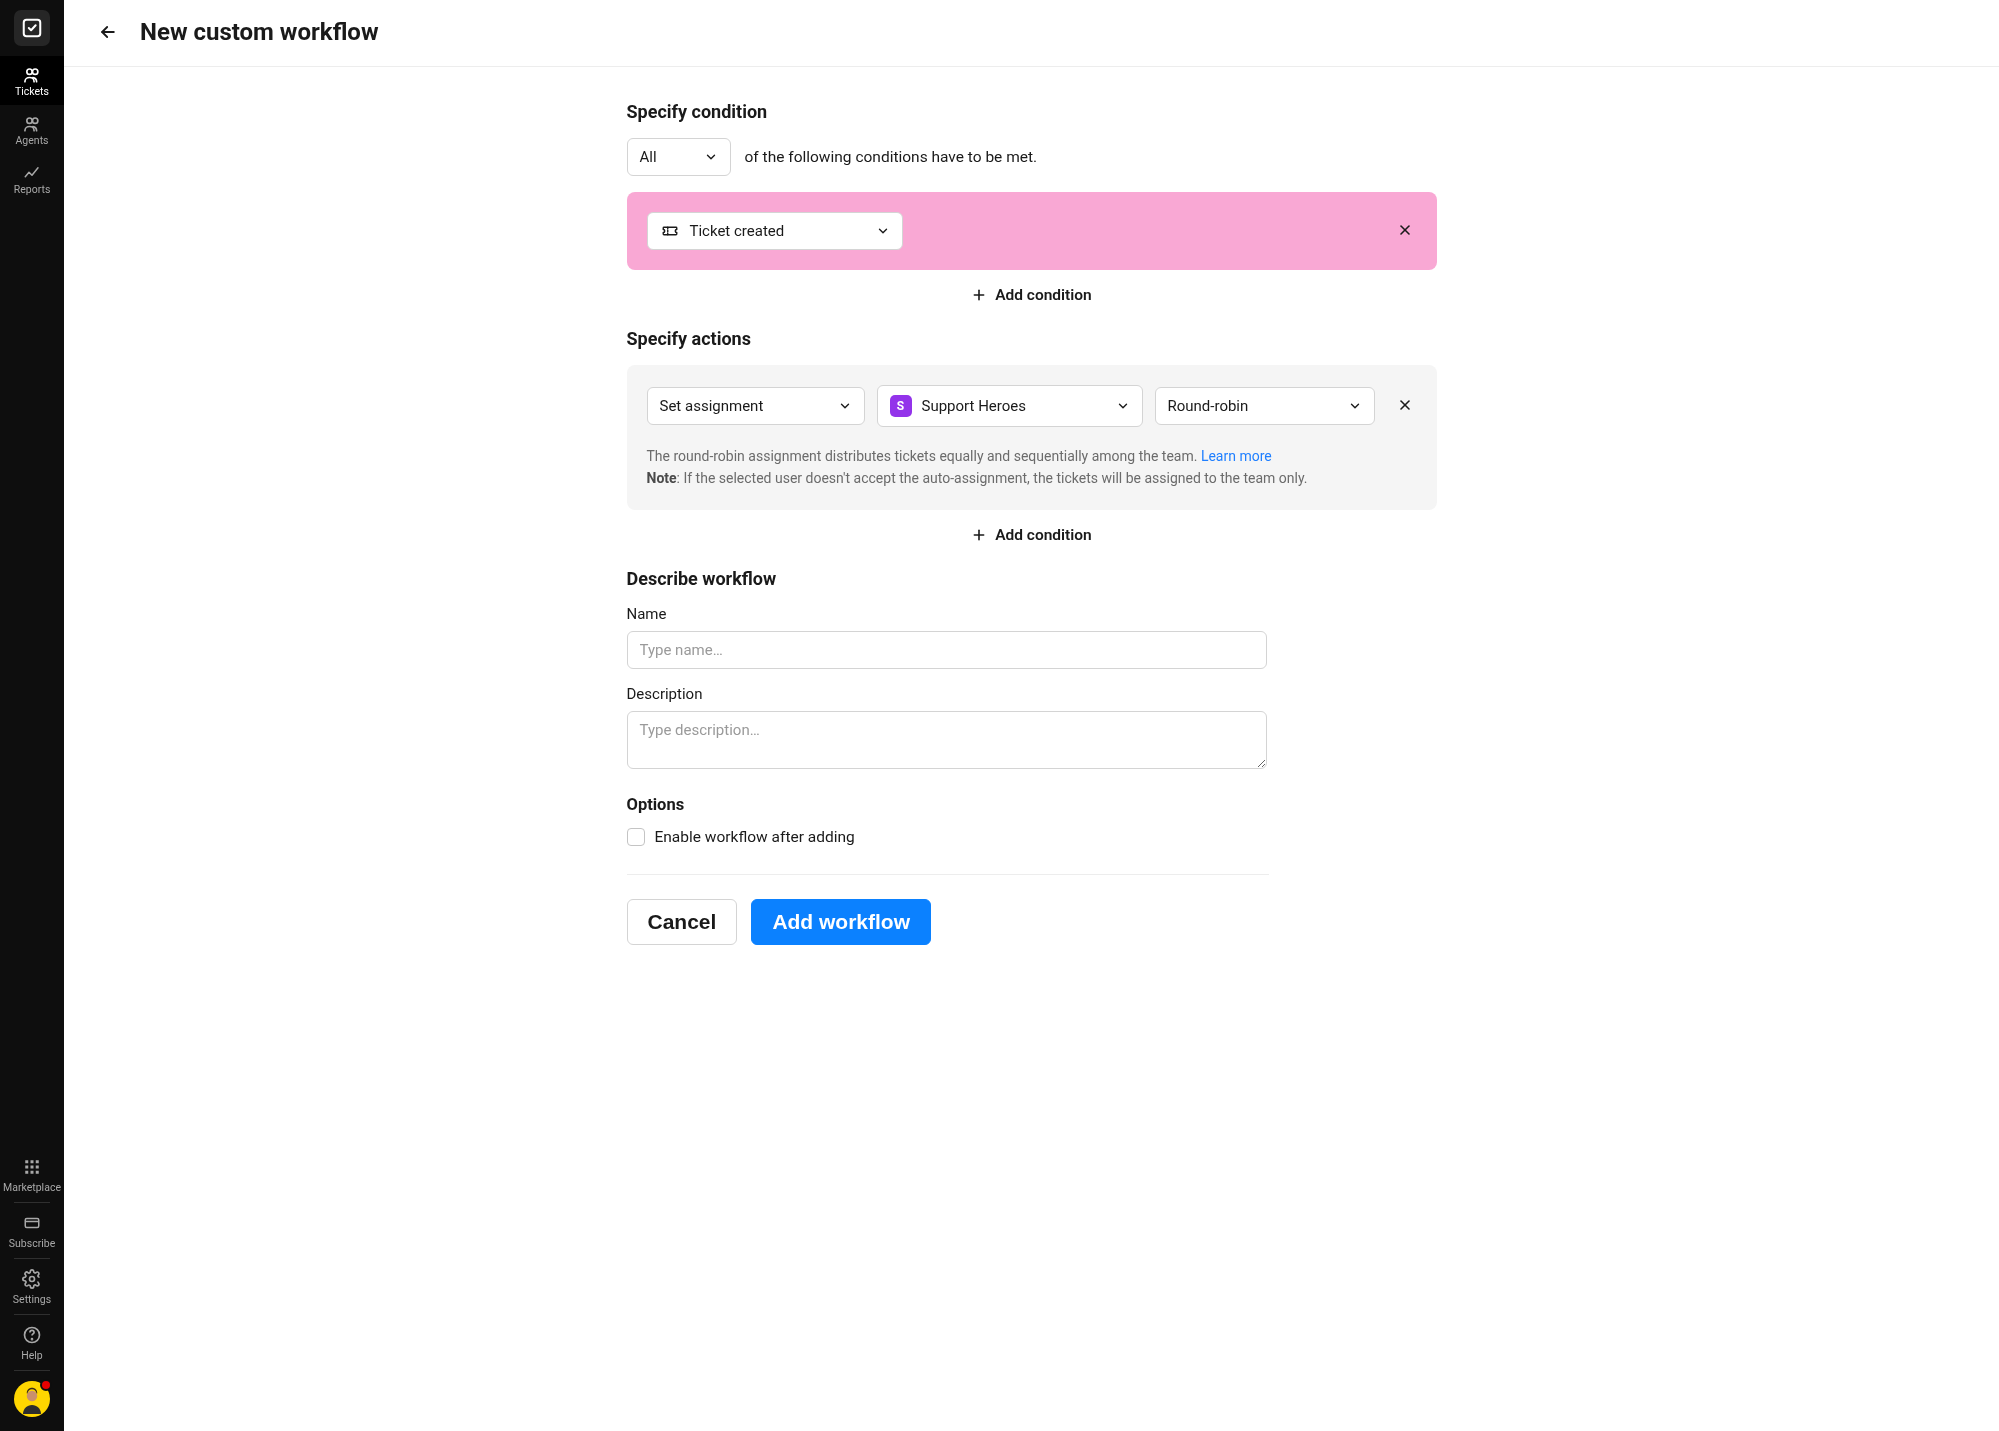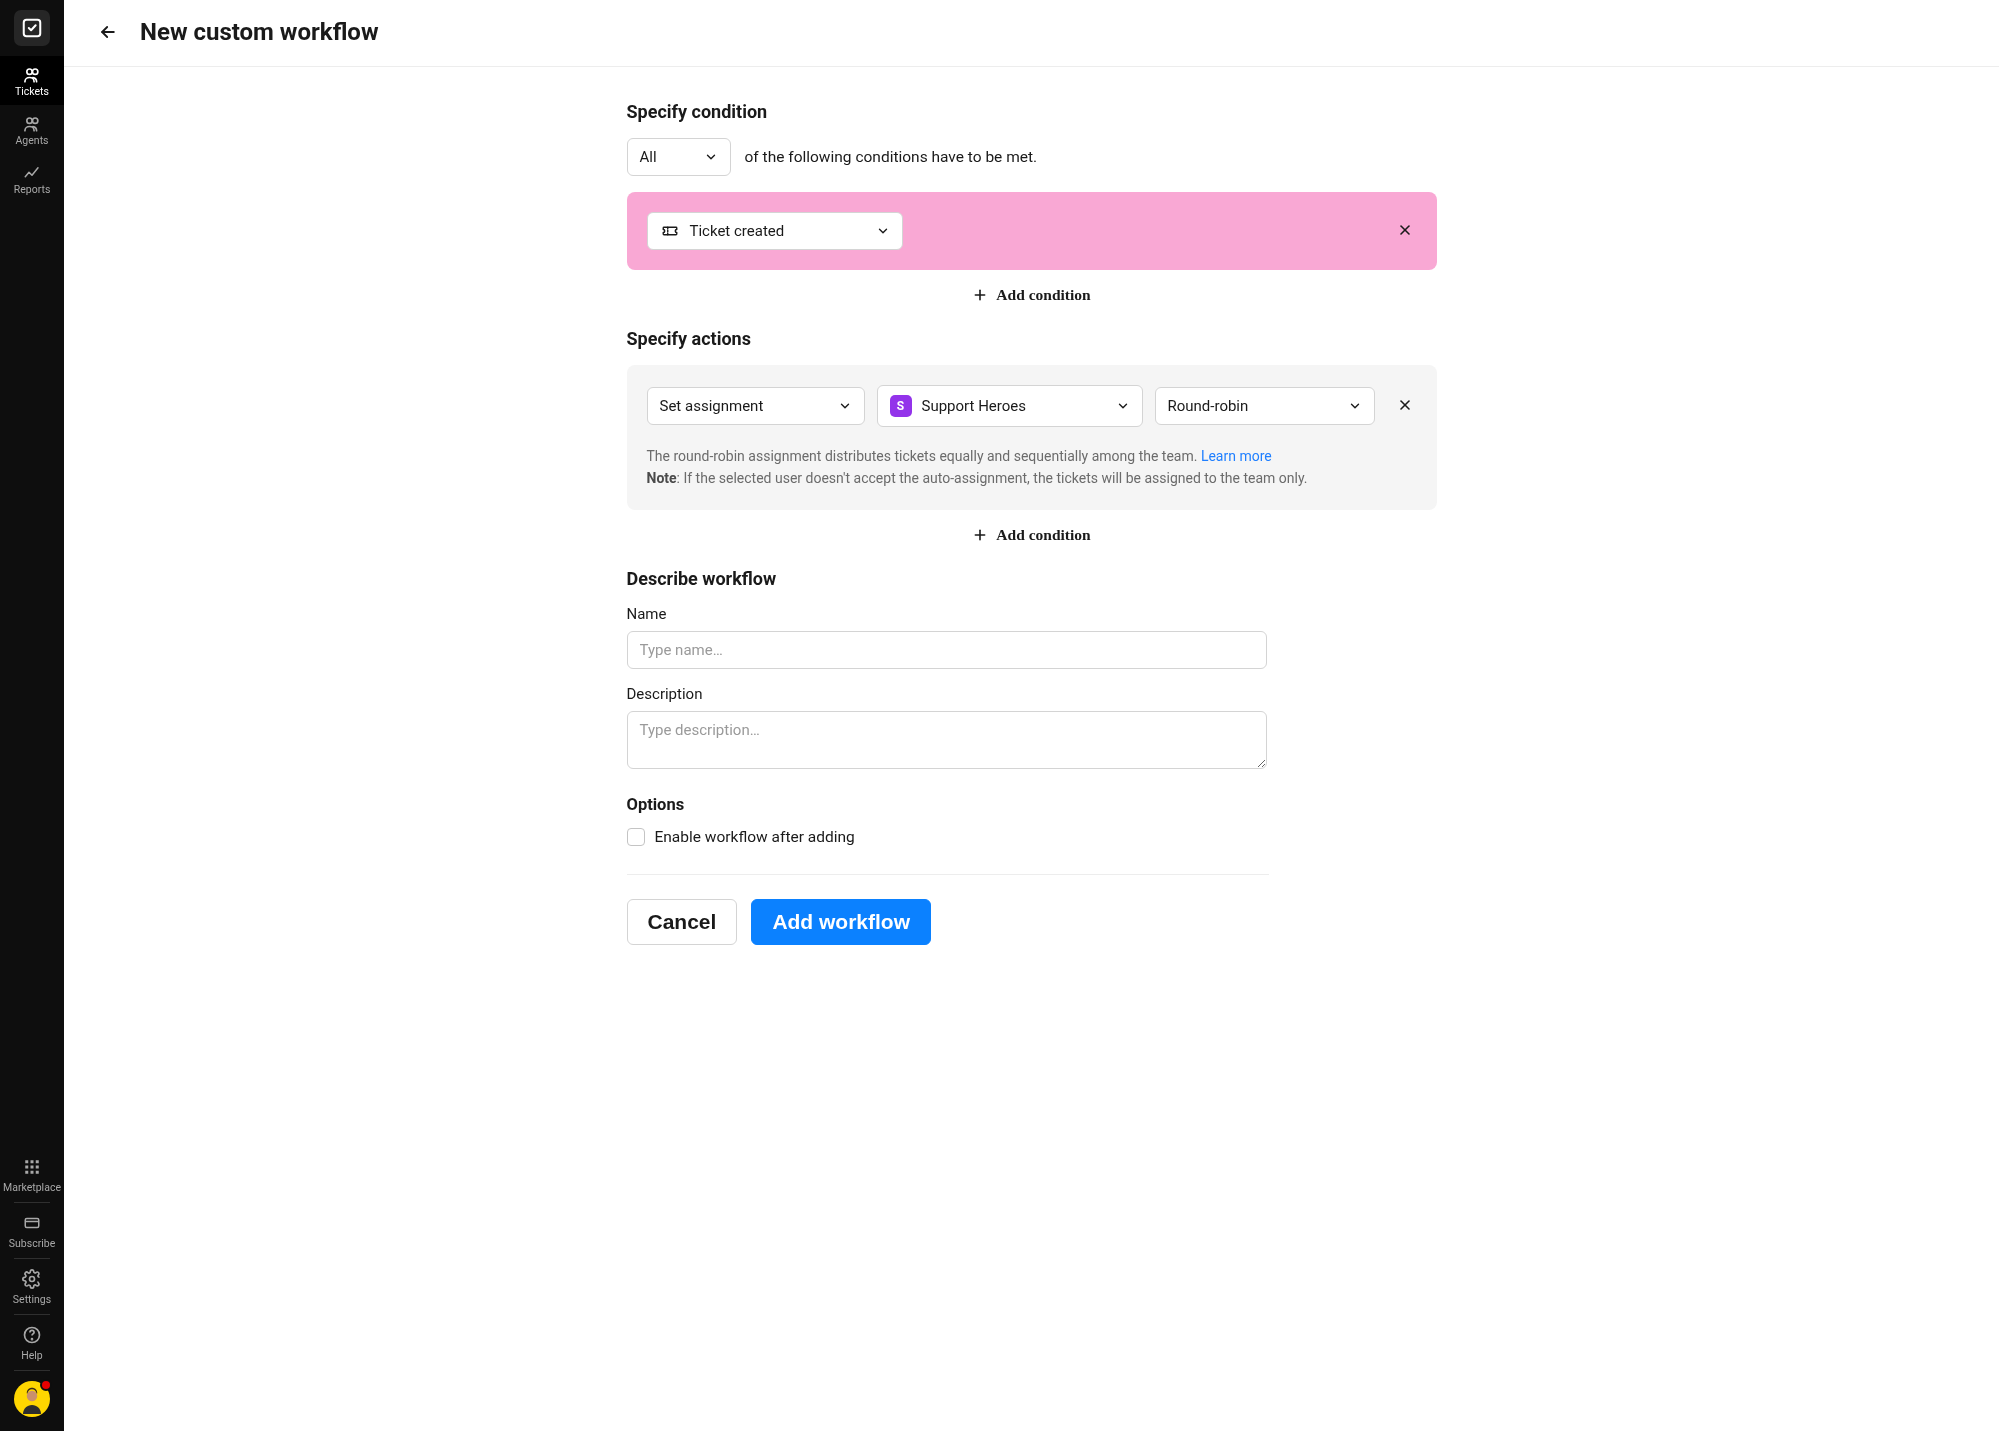--- a/index.html
+++ b/index.html
@@ -39,21 +39,21 @@
   .chevron { display: inline-flex; }
   .cond-text { font-size: 15.5px; color: #1a1a1a; }
 
   .gray-box { background: #f9a8d4; border-radius: 8px; padding: 20px; display: flex; align-items: center; gap: 14px; }
   .select.wide { flex: 0 0 auto; min-width: 256px; justify-content: space-between; }
   .select .left { display: flex; align-items: center; gap: 10px; }
   .ticket-icon, .team-badge { display: inline-flex; align-items: center; justify-content: center; }
   .team-badge { width: 22px; height: 22px; background: #9333ea; color: #fff; font-size: 12px; font-weight: 700; border-radius: 5px; }
   .remove-btn { margin-left: auto; background: none; border: none; cursor: pointer; padding: 4px; }
 
-  .add-link { display: flex; justify-content: center; align-items: center; gap: 8px; padding: 16px 0 24px; font-size: 15.5px; font-weight: 600; cursor: pointer; font-family: Liberation Serif, serif; }
+  .add-link { display: flex; justify-content: center; align-items: center; gap: 8px; padding: 16px 0 24px; font-size: 15.5px; font-weight: 600; cursor: pointer; }
   .add-link svg { width: 16px; height: 16px; }
 
   .actions-box { background: #f5f5f5; border-radius: 8px; padding: 20px; }
   .action-row { display: flex; align-items: center; gap: 12px; margin-bottom: 18px; }
   .select.sel220 { min-width: 218px; justify-content: space-between; }
   .select.sel260 { min-width: 264px; flex: 1; justify-content: space-between; }
   .select.sel222 { min-width: 220px; justify-content: space-between; }
   .help-text { font-size: 14px; color: #6b6b6b; line-height: 1.6; }
   .help-text a { color: #1f7fff; text-decoration: none; }
   .help-text strong { color: #4a4a4a; font-weight: 700; }

